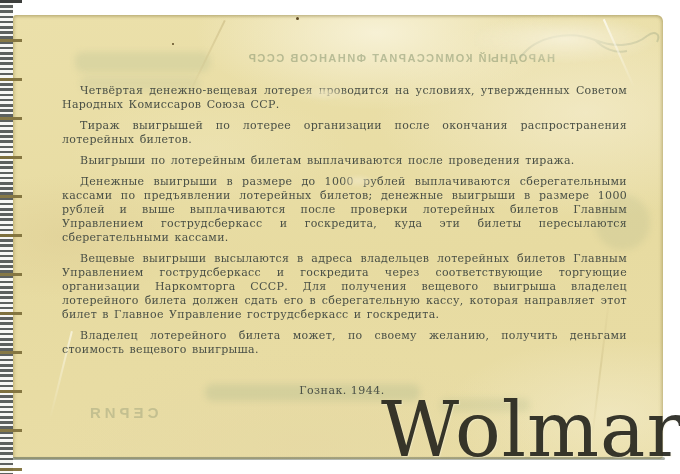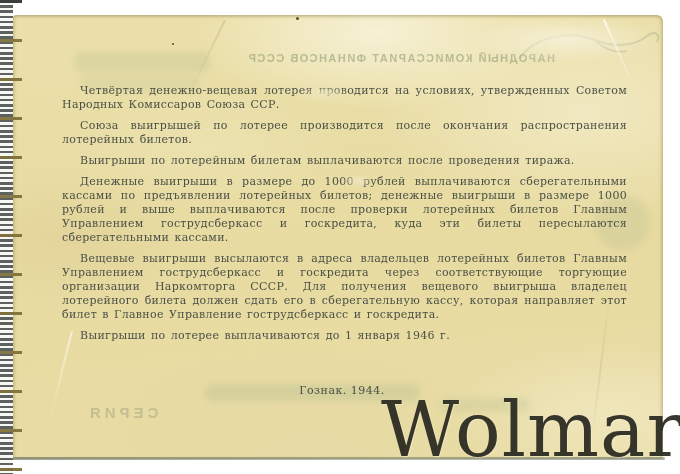--- a/index.html
+++ b/index.html
@@ -122,25 +122,25 @@
   <div class="crease c1"></div>
   <div class="crease c2"></div>
   <div class="crease c3"></div>
   <div class="crease c4"></div>
   <div class="wear w3"></div>
   <div class="speck s1"></div>
   <div class="speck s2"></div>
 
   <div class="rules">
     <p>Четвёртая денежно-вещевая лотерея проводится на условиях, утвержденных Советом Народных Комиссаров Союза ССР.</p>
-    <p>Союза выигрышей по лотерее производится после окончания распространения лотерейных билетов.</p>
+    <p>Тираж выигрышей по лотерее организации после окончания распространения лотерейных билетов.</p>
     <p>Выигрыши по лотерейным билетам выплачиваются после проведения тиража.</p>
     <p>Денежные выигрыши в размере до 1000 рублей выплачиваются сберегательными кассами по предъявлении лотерейных билетов; денежные выигрыши в размере 1000 рублей и выше выплачиваются после проверки лотерейных билетов Главным Управлением гострудсберкасс и госкредита, куда эти билеты пересылаются сберегательными кассами.</p>
     <p>Вещевые выигрыши высылаются в адреса владельцев лотерейных билетов Главным Управлением гострудсберкасс и госкредита через соответствующие торгующие организации Наркомторга СССР. Для получения вещевого выигрыша владелец лотерейного билета должен сдать его в сберегательную кассу, которая направляет этот билет в Главное Управление гострудсберкасс и госкредита.</p>
-    <p>Выигрыши по лотерее выплачиваются до 1 января 1946 г.</p>
+    <p>Владелец лотерейного билета может, по своему желанию, получить деньгами стоимость вещевого выигрыша.</p>
   </div>
   <div class="imprint">Гознак. 1944.</div>
 
   <div class="wear w1"></div>
   <div class="wear w2"></div>
 
   <div class="ruler"></div>
   <div class="ruler-ticks"></div>
   <div class="ruler-top-mark"></div>
 

